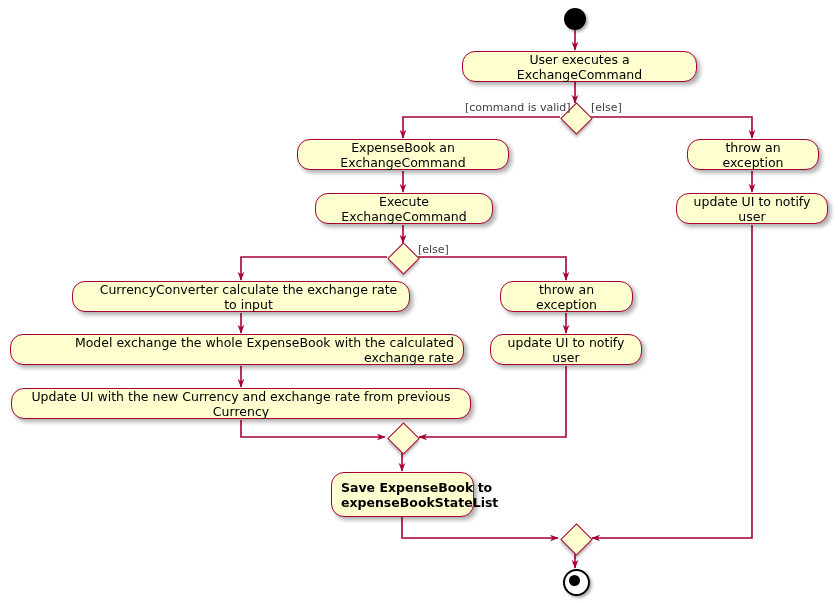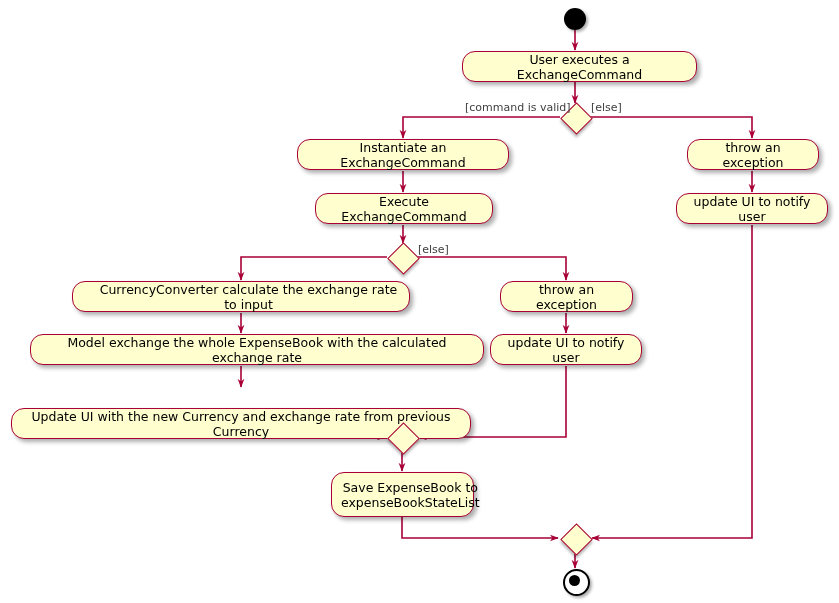--- a/index.html
+++ b/index.html
@@ -38,22 +38,23 @@
     display: flex;
     align-items: center;
     justify-content: center;
     text-align: center;
     box-shadow: 3px 3px 4px rgba(0,0,0,0.32);
     white-space: pre-line;
     padding: 0 9px;
     z-index: 3;
   }
   .node.multiline {
-    text-align: center;
+    text-align: left;
     justify-content: flex-start;
+    font-weight: bold;
   }
   .diamond {
     position: absolute;
     background: #FEFECE;
     border: 1.5px solid #A80036;
     transform: rotate(45deg);
     box-shadow: 2px 2px 3px rgba(0,0,0,0.30);
     z-index: 3;
   }
   .guard {
@@ -138,36 +139,36 @@
   </svg>
 
   <div class="start-node" style="left:564px; top:8px; width:22px; height:22px;"></div>
 
   <div class="node" style="left:462px; top:51px; width:235px; height:31px;">User executes a ExchangeCommand</div>
 
   <div class="diamond" style="left:565px; top:107px; width:21px; height:21px;"></div>
   <div class="guard" style="left:465px; top:101px;">[command is valid]</div>
   <div class="guard" style="left:591px; top:101px;">[else]</div>
 
-  <div class="node" style="left:297px; top:139px; width:212px; height:31px;">Instantiate an ExchangeCommand</div>
+  <div class="node" style="left:297px; top:139px; width:212px; height:31px;">ExpenseBook an ExchangeCommand</div>
 
   <div class="node" style="left:315px; top:193px; width:178px; height:31px;text-align:center;">Execute ExchangeCommand</div>
 
   <div class="node" style="left:687px; top:139px; width:132px; height:31px;">throw an exception</div>
 
   <div class="node" style="left:676px; top:193px; width:152px; height:31px;">update UI to notify user</div>
 
   <div class="diamond" style="left:392px; top:247px; width:21px; height:21px;"></div>
   <div class="guard" style="left:418px; top:243px;">[else]</div>
 
   <div class="node" style="left:72px; top:281px; width:338px; height:31px;padding-left:24px;">CurrencyConverter calculate the exchange rate to input</div>
 
-  <div class="node" style="left:30px; top:334px; width:454px; height:31px;">Model exchange the whole ExpenseBook with the calculated exchange rate</div>
+  <div class="node" style="left:10px; top:334px; width:454px; height:31px;text-align:right;">Model exchange the whole ExpenseBook with the calculated exchange rate</div>
 
-  <div class="node" style="left:11px; top:388px; width:460px; height:31px;margin-top:20px;">Update UI with the new Currency and exchange rate from previous Currency</div>
+  <div class="node" style="left:11px; top:388px; width:460px; height:31px;">Update UI with the new Currency and exchange rate from previous Currency</div>
 
   <div class="node" style="left:500px; top:281px; width:133px; height:31px;">throw an exception</div>
 
   <div class="node" style="left:490px; top:334px; width:152px; height:31px;">update UI to notify user</div>
 
   <div class="diamond" style="left:392px; top:427px; width:21px; height:21px;"></div>
 
   <div class="node multiline" style="left:331px; top:472px; width:143px; height:45px;">Save ExpenseBook to
 expenseBookStateList</div>
 

